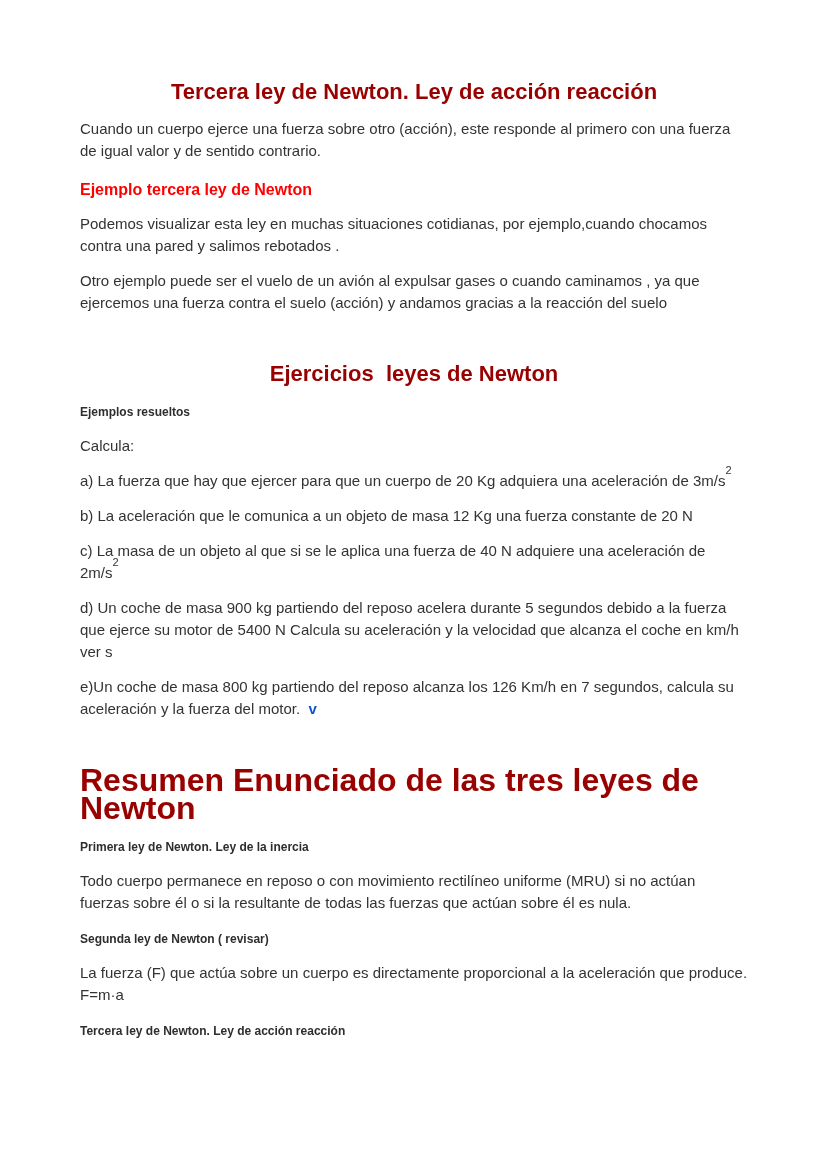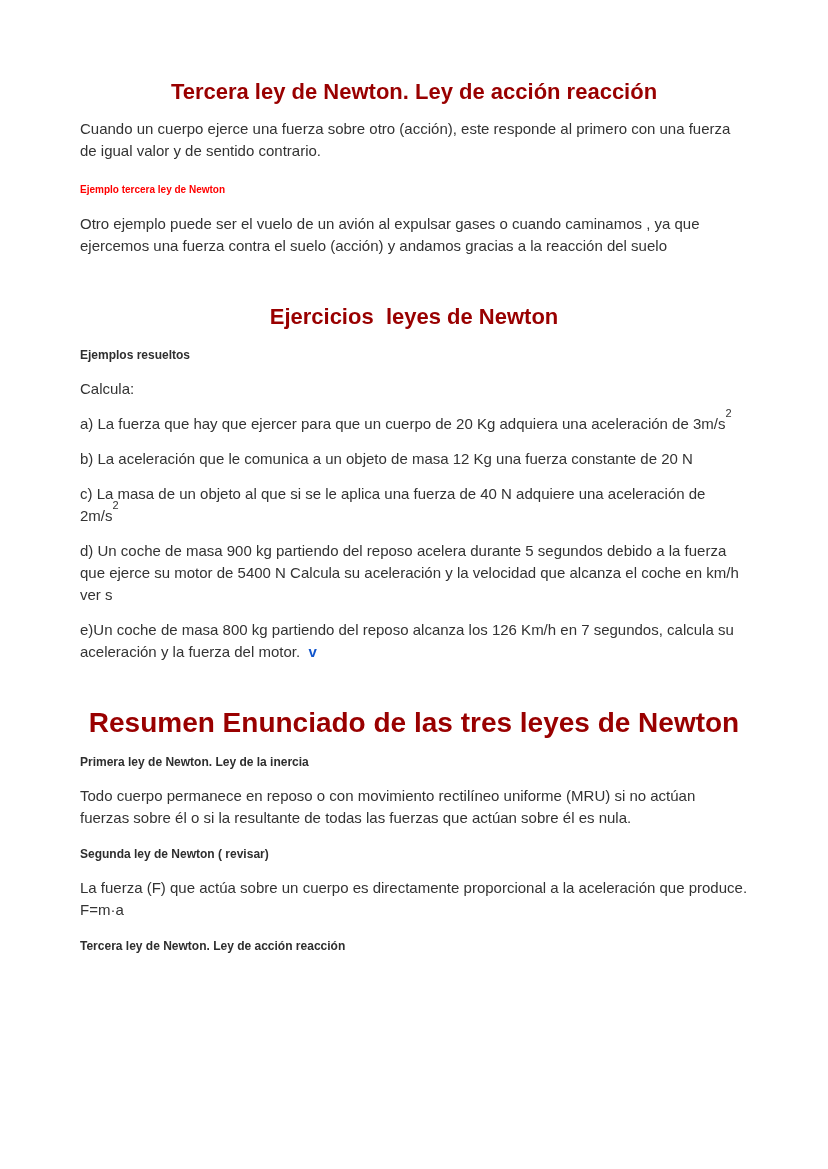--- a/index.html
+++ b/index.html
@@ -33,44 +33,44 @@
   h1.center-title {
     font-size: 22px;
     line-height: 27px;
     font-weight: bold;
     text-align: center;
     color: var(--dark-red, #990000);
     white-space: pre-wrap;
   }
 
   h2.red-heading {
-    font-size: 10px;
+    font-size: 16px;
     line-height: 20px;
     font-weight: bold;
     color: var(--bright-red, #ff0000);
     margin-top: 18px;
     white-space: pre-wrap;
   }
 
   .gap-top-large { margin-top: 46px; }
 
   p.subhead {
     font-size: 12px;
     line-height: 20px;
     font-weight: bold;
     color: #2e2e2e;
     margin-top: 15px;
     white-space: pre-wrap;
   }
 
   h1.left-title {
-    font-size: 28px;
+    font-size: 32px;
     line-height: 28px;
     font-weight: bold;
-    text-align: center;
+    text-align: left;
     color: var(--dark-red, #990000);
     margin-top: 46px;
     white-space: pre-wrap;
   }
 
   p.body .b { font-weight: normal; }
 
   sup.exp {
     font-size: 11px;
     line-height: 0;
@@ -91,20 +91,21 @@
 <body>
 
 <div class="page">
 
   <h1 class="center-title">Tercera ley de Newton. Ley de acción reacción</h1>
 
   <p class="body">Cuando un cuerpo ejerce una fuerza sobre otro (acción), este responde al primero con una fuerza de igual valor y de sentido contrario.</p>
 
   <h2 class="red-heading">Ejemplo tercera ley de Newton</h2>
 
+  <p class="body">Podemos visualizar esta ley en muchas situaciones cotidianas, por ejemplo,cuando chocamos contra una pared y salimos rebotados .</p>
 
   <p class="body">Otro ejemplo puede ser el vuelo de un avión al expulsar gases o cuando caminamos , ya que ejercemos una fuerza contra el suelo (acción) y andamos gracias a la reacción del suelo</p>
 
   <h1 class="center-title gap-top-large">Ejercicios  leyes de Newton</h1>
 
   <p class="subhead">Ejemplos resueltos</p>
 
   <p class="body">Calcula:</p>
 
   <p class="body"><span class="t">a) La fuerza que hay que ejercer para que un cuerpo de 20 Kg adquiera una aceleración de 3m/s</span><sup class="exp">2</sup></p>

